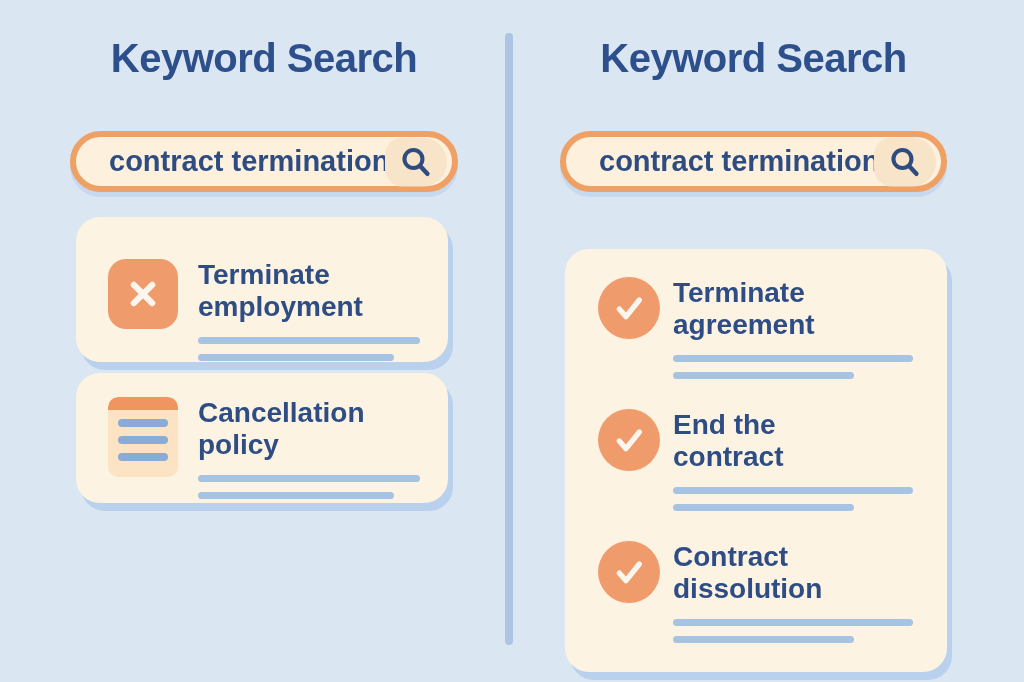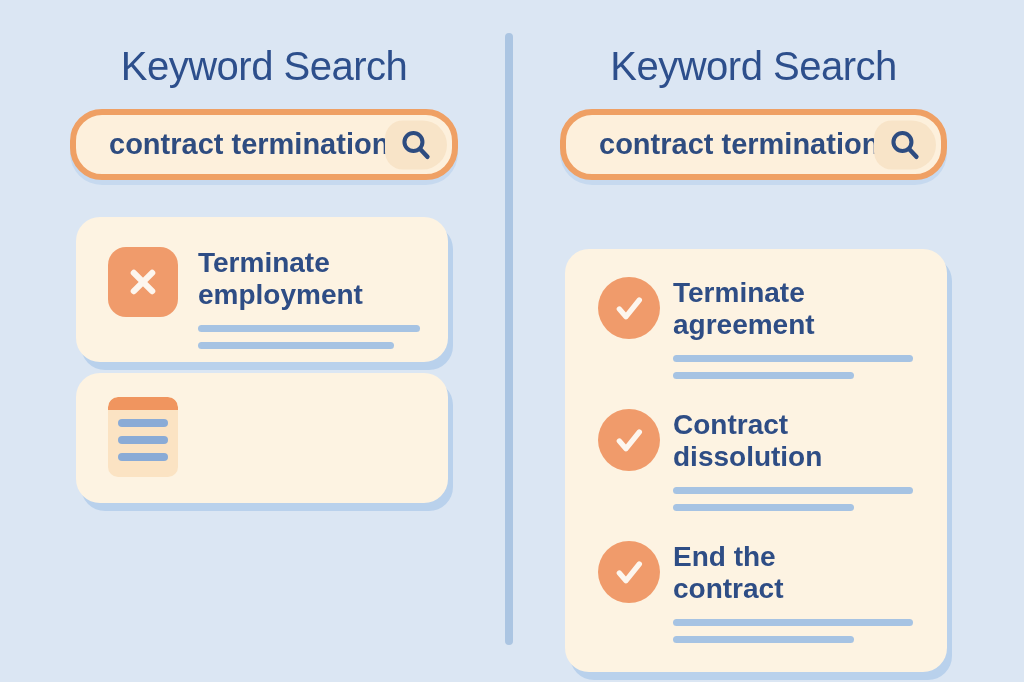--- a/index.html
+++ b/index.html
@@ -15,30 +15,30 @@
     position: absolute; left: 505px; top: 33px;
     width: 8px; height: 612px;
     background: #abc5e2; border-radius: 4px;
   }
 
   .col { position: absolute; top: 0; width: 510px; height: 682px; }
   .col.left  { left: 0; }
   .col.right { left: 514px; }
 
   .panel-title {
-    position: absolute; top: 44px; margin: 0;
-    font-size: 40px; font-weight: normal; letter-spacing: -0.5px;
+    position: absolute; top: 36px; margin: 0;
+    font-size: 40px; font-weight: bold; letter-spacing: -0.5px;
     color: #2d4f8c; text-align: center;
   }
   .col.left  .panel-title { left: 70px; width: 388px; }
   .col.right .panel-title { left: 46px; width: 387px; }
 
   
   .pill {
-    position: absolute; top: 109px; height: 71px; width: 388px;
+    position: absolute; top: 131px; height: 61px; width: 388px;
     box-sizing: border-box;
     border: 6px solid #efa064; border-radius: 32px;
     background: #fdf0dc;
     box-shadow: 0 5px 0 #c6d9ef;
     display: flex; align-items: center;
   }
   .col.left  .pill { left: 70px; }
   .col.right .pill { left: 46px; width: 387px; }
   .pill .query {
     margin-left: 33px;
@@ -54,21 +54,21 @@
   }
 
   
   .card {
     position: absolute;
     background: #fdf3e2; border-radius: 24px;
     box-shadow: 5px 8px 0 #b9d1ec;
     box-sizing: border-box;
   }
   .col.left .card { left: 76px; width: 372px; display: flex; gap: 20px; }
-  .card.k1 { top: 217px; height: 145px; padding: 30px 24px 0 32px; }
+  .card.k1 { top: 217px; height: 145px; padding: 42px 24px 0 32px; }
   .card.k2 { top: 373px; height: 130px; padding: 24px 24px 0 32px; }
   .card.k3 { top: 517px; height: 128px; padding: 24px 24px 0 32px; }
 
   .col.right .card.big {
     left: 51px; top: 217px; width: 382px; height: 423px;
     padding: 28px 0 0 33px;
     margin-top: 32px;
   }
 
   .result-row { display: flex; gap: 13px; margin-bottom: 30px; }
@@ -148,20 +148,25 @@
       </div>
     </div>
 
     <div class="card k2">
       <div class="doc with-header">
         <div class="doc-header"></div>
         <div class="doc-line"></div>
         <div class="doc-line"></div>
         <div class="doc-line"></div>
       </div>
+      <div class="text-col">
+        <div class="result-title">Cancellation policy</div>
+        <div class="bar b1"></div>
+        <div class="bar b2"></div>
+      </div>
     </div>
 
   </section>
 
   <section class="col right">
     <h1 class="panel-title">Keyword Search</h1>
 
     <div class="pill">
       <span class="query">contract termination</span>
       <span class="icon-zone">
@@ -187,34 +192,34 @@
         </div>
       </div>
 
       <div class="result-row">
         <div class="check-circle">
           <svg width="40" height="40" viewBox="0 0 24 24">
             <path d="M6.2 12.6l4 4.6 8-10" fill="none" stroke="#fdf6ee" stroke-width="3.2" stroke-linecap="round" stroke-linejoin="round"></path>
           </svg>
         </div>
         <div class="text-col">
-          <div class="result-title">Contract dissolution</div>
+          <div class="result-title">End the contract</div>
           <div class="bar b1"></div>
           <div class="bar b2"></div>
         </div>
       </div>
 
       <div class="result-row">
         <div class="check-circle">
           <svg width="40" height="40" viewBox="0 0 24 24">
             <path d="M6.2 12.6l4 4.6 8-10" fill="none" stroke="#fdf6ee" stroke-width="3.2" stroke-linecap="round" stroke-linejoin="round"></path>
           </svg>
         </div>
         <div class="text-col">
-          <div class="result-title">End the contract</div>
+          <div class="result-title">Contract dissolution</div>
           <div class="bar b1"></div>
           <div class="bar b2"></div>
         </div>
       </div>
 
     </div>
   </section>
 
 </div>
 

